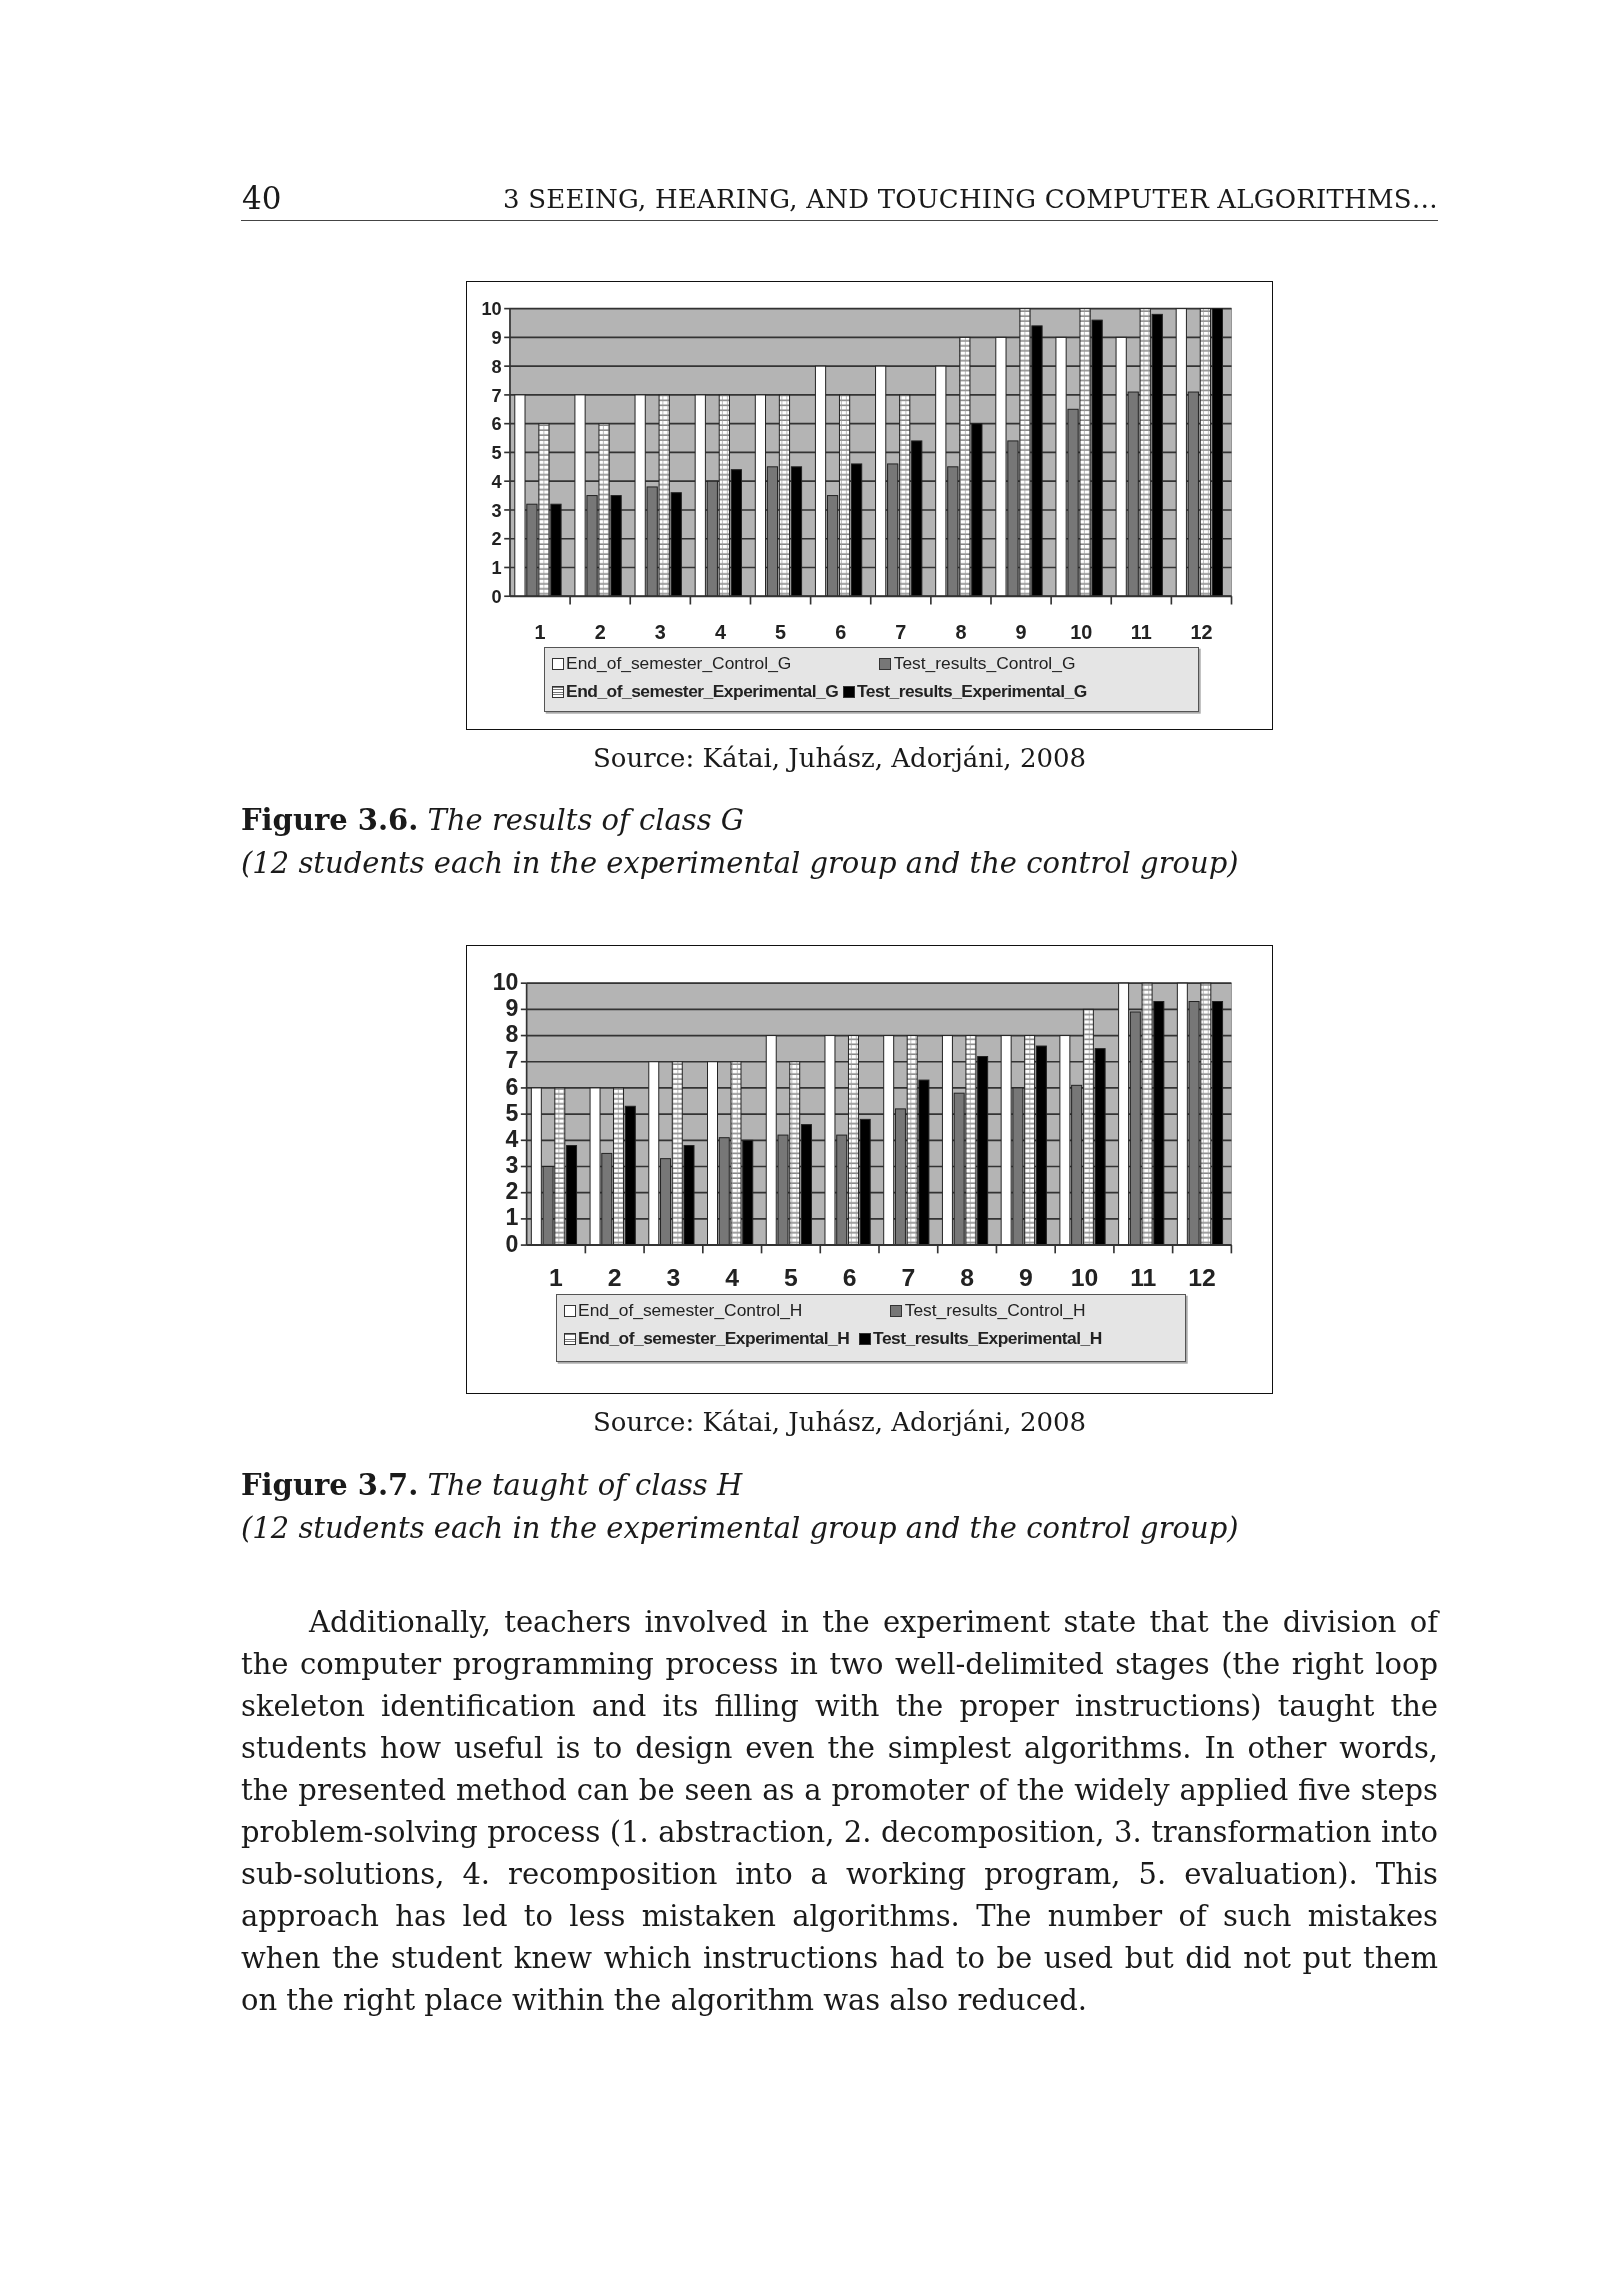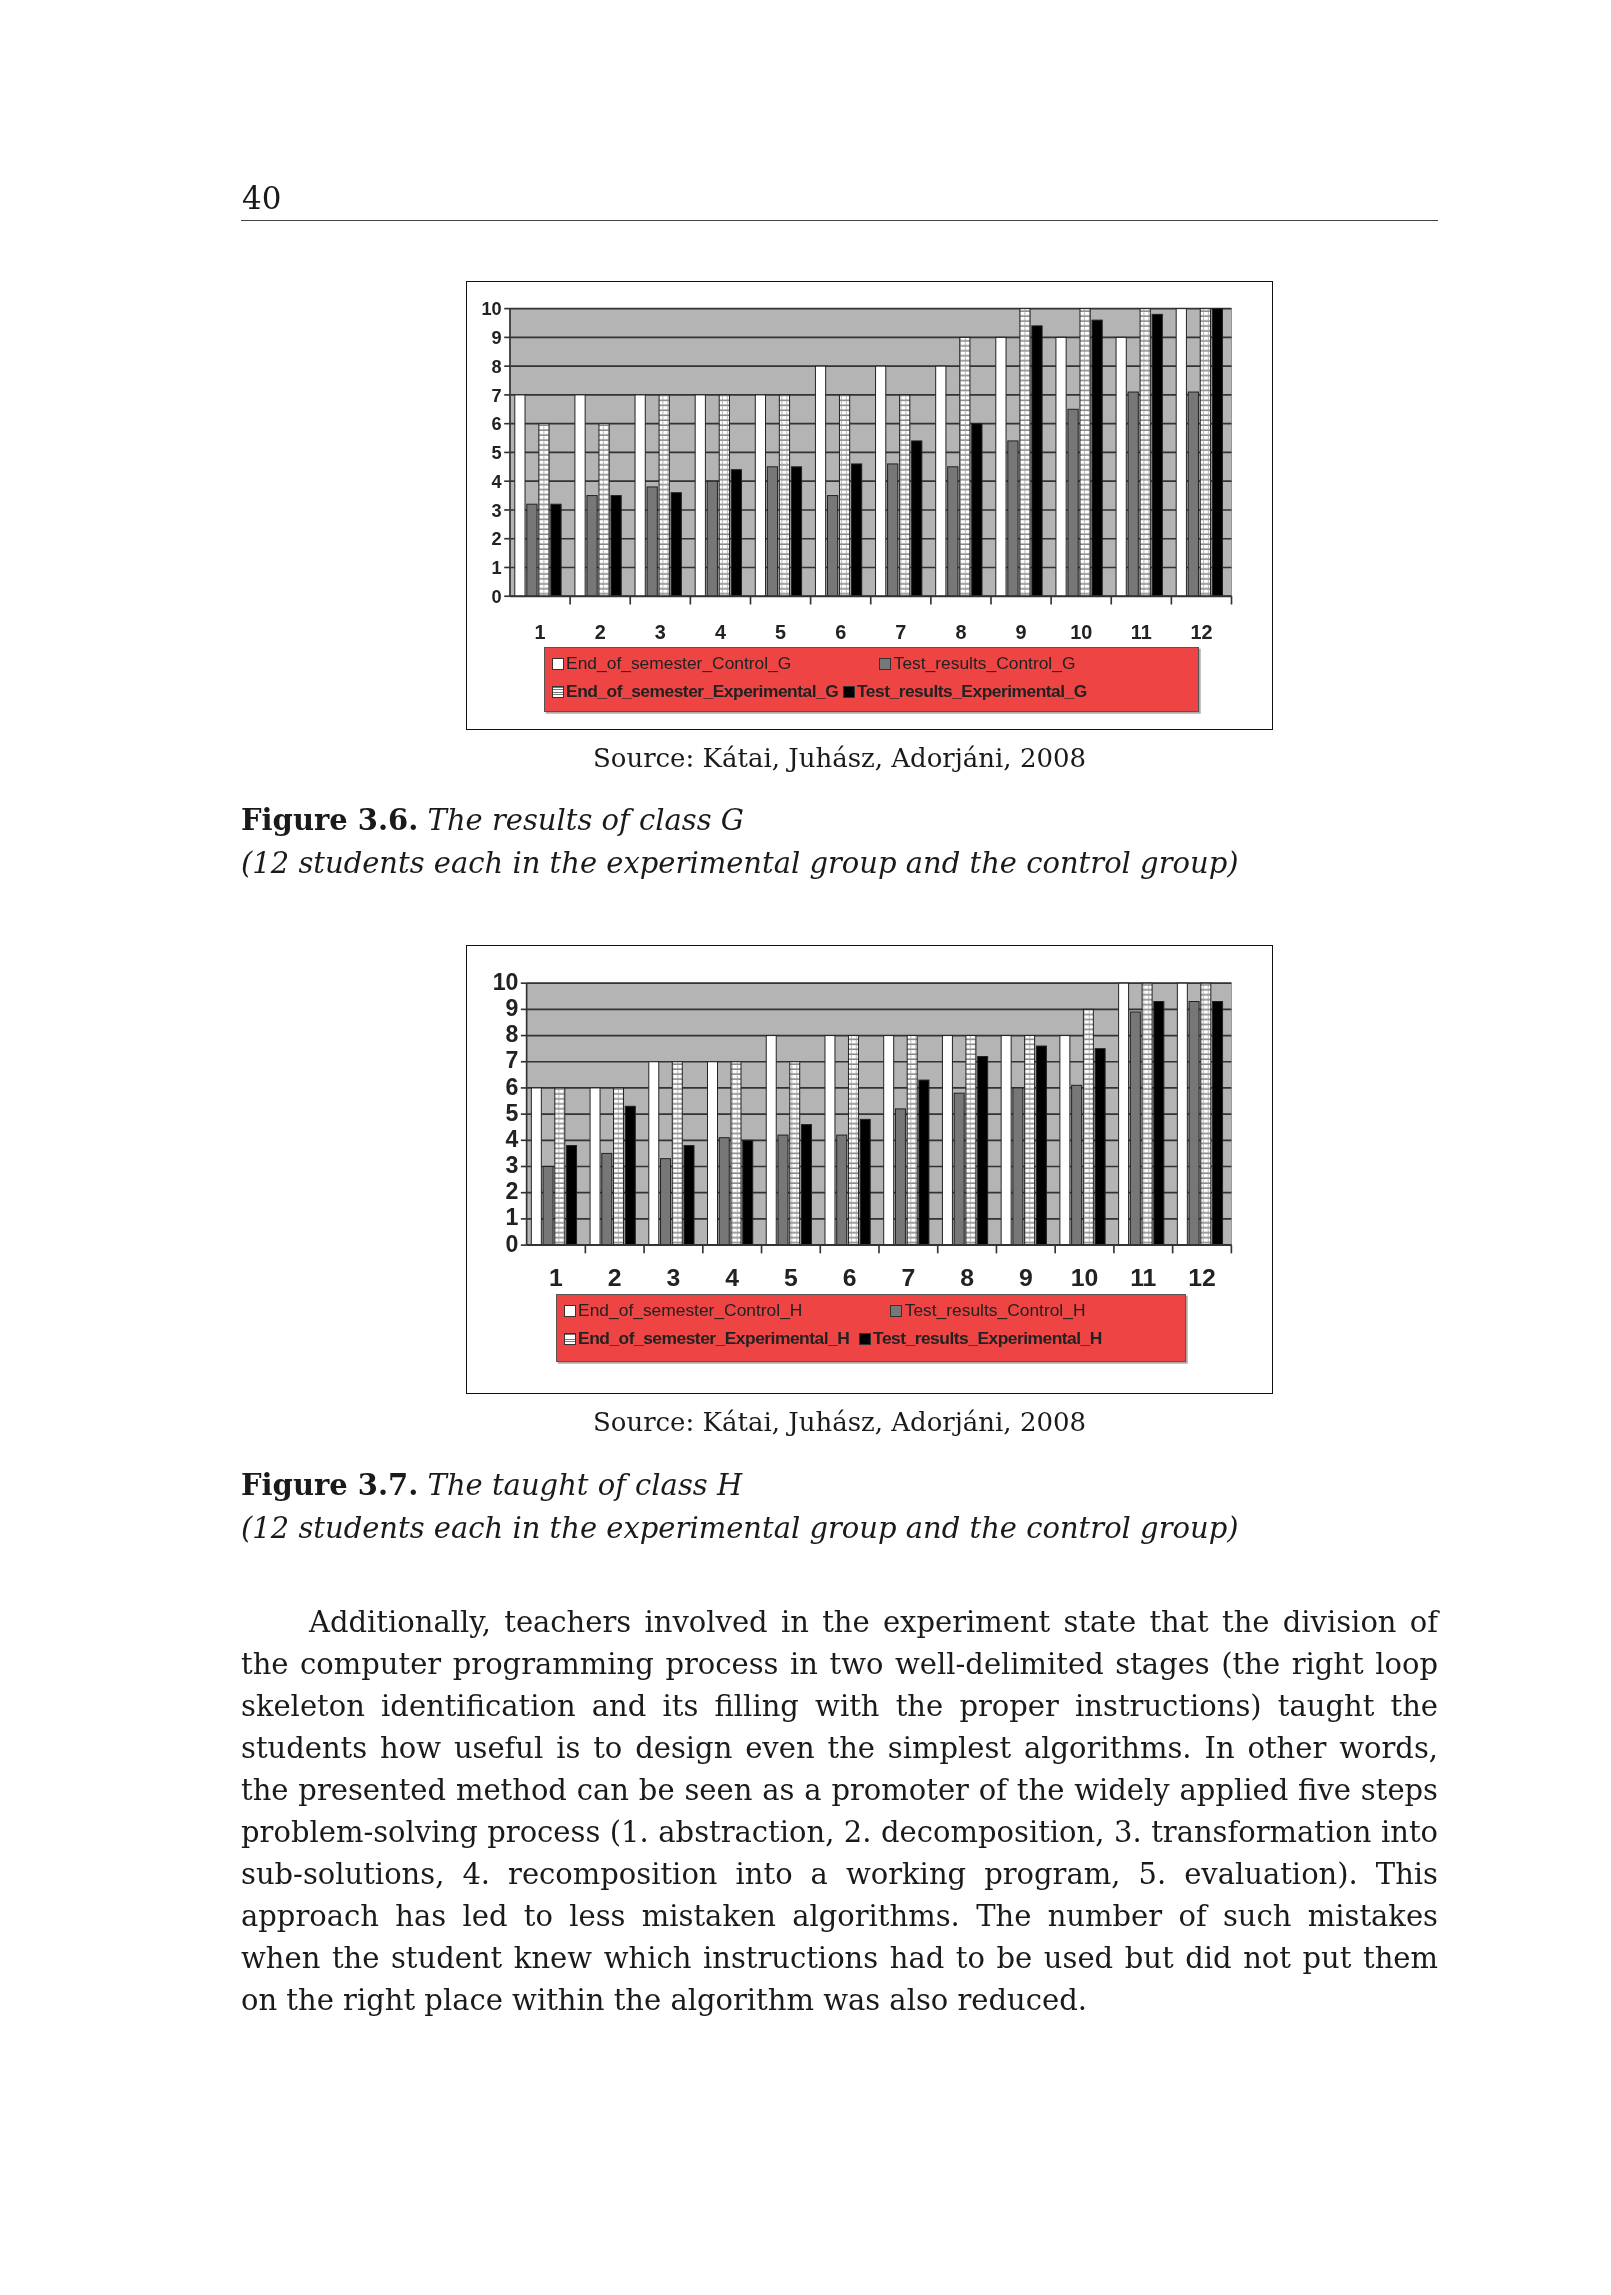--- a/index.html
+++ b/index.html
@@ -4,21 +4,21 @@
 <style>
   html, body { margin:0; padding:0; background:#ffffff; }
   body { width:1612px; height:2295px; position:relative; font-family:"DejaVu Serif","Liberation Serif",serif; color:#1a1a1a; overflow:hidden; }
   .header { position:absolute; left:241px; top:177px; width:1197px; height:43px; border-bottom:1.7px solid #444; }
   .page-num { position:absolute; left:1px; top:3.3px; font-size:31px; }
   .running-title { position:absolute; right:0; top:6.6px; font-size:26px; letter-spacing:0.2px; }
   .figure { position:absolute; left:466px; width:805px; border:1.7px solid #111; background:#fff; }
   .fig-g { top:281px; height:447px; }
   .fig-h { top:945px; height:447px; }
   .chart-svg { position:absolute; left:0; top:0; }
-  .legend { position:absolute; border:1.7px solid #555; background:#ef4444; font-family:"Liberation Sans","DejaVu Sans",sans-serif; font-size:17.4px; color:#222; box-shadow:1.7px 1.7px 0 #aaa; }
+  .legend { position:absolute; border:1.7px solid #555; background:#e5e5e5; font-family:"Liberation Sans","DejaVu Sans",sans-serif; font-size:17.4px; color:#222; box-shadow:1.7px 1.7px 0 #aaa; }
   .fig-g .legend { left:77px; top:365px; width:653px; height:63px; }
   .fig-h .legend { left:89px; top:348px; width:628px; height:66px; }
   .legend-row { position:absolute; left:6.6px; white-space:nowrap; }
   .legend-row.r1 { top:5px; }
   .legend-row.r2 { top:33px; font-weight:bold; letter-spacing:-0.5px; }
   .legend-item { display:inline-block; margin-right:25px; }
   .sw { display:inline-block; width:10px; height:10px; border:0.8px solid #333; margin-right:2.5px; vertical-align:-0.8px; }
   .sw.white { background:#fff; }
   .sw.gray { background:#777; }
   .sw.hatch { background:repeating-linear-gradient(0deg,#fff 0 1.7px,#777 1.7px 2.5px); }
@@ -27,20 +27,21 @@
   .caption { position:absolute; left:241px; width:1197px; font-size:29px; line-height:43px; }
   .caption b { font-weight:bold; }
   .caption i { font-style:italic; }
   .body-text { position:absolute; left:241px; top:1601px; width:1197px; font-size:29px; line-height:42px; text-align:justify; text-indent:68px; }
 </style>
 </head>
 <body>
 
 <div class="header">
   <span class="page-num">40</span>
+  <span class="running-title">3 SEEING, HEARING, AND TOUCHING COMPUTER ALGORITHMS…</span>
 </div>
 
 <div class="figure fig-g">
   <svg class="chart-svg" id="chart-g" width="805" height="364" viewBox="0 0 974 440">
       <defs>
         <pattern id="chart-g-hatch" width="6" height="6" patternUnits="userSpaceOnUse">
           <rect x="0" y="0" width="6" height="6" fill="#fff"></rect>
           <line x1="0" y1="5" x2="6" y2="5" stroke="#666" stroke-width="1.5"></line>
           <line x1="3" y1="0" x2="3" y2="6" stroke="#999" stroke-width="0.8"></line>
         </pattern>

